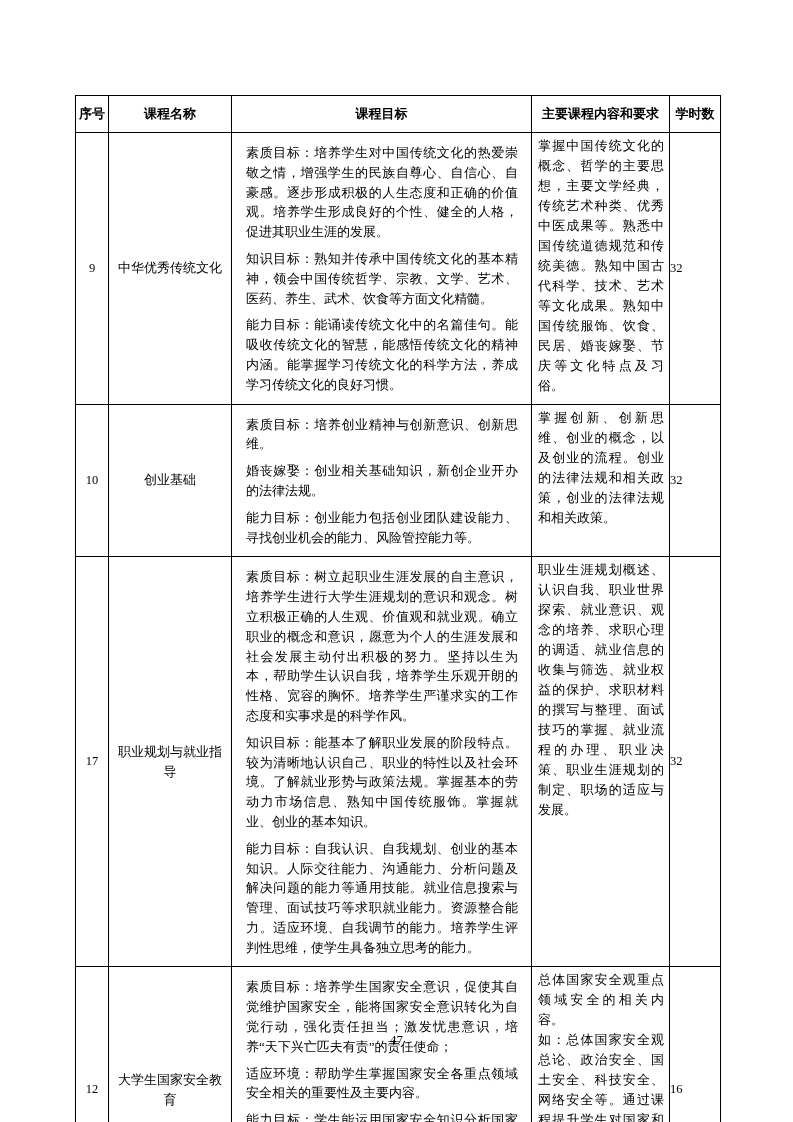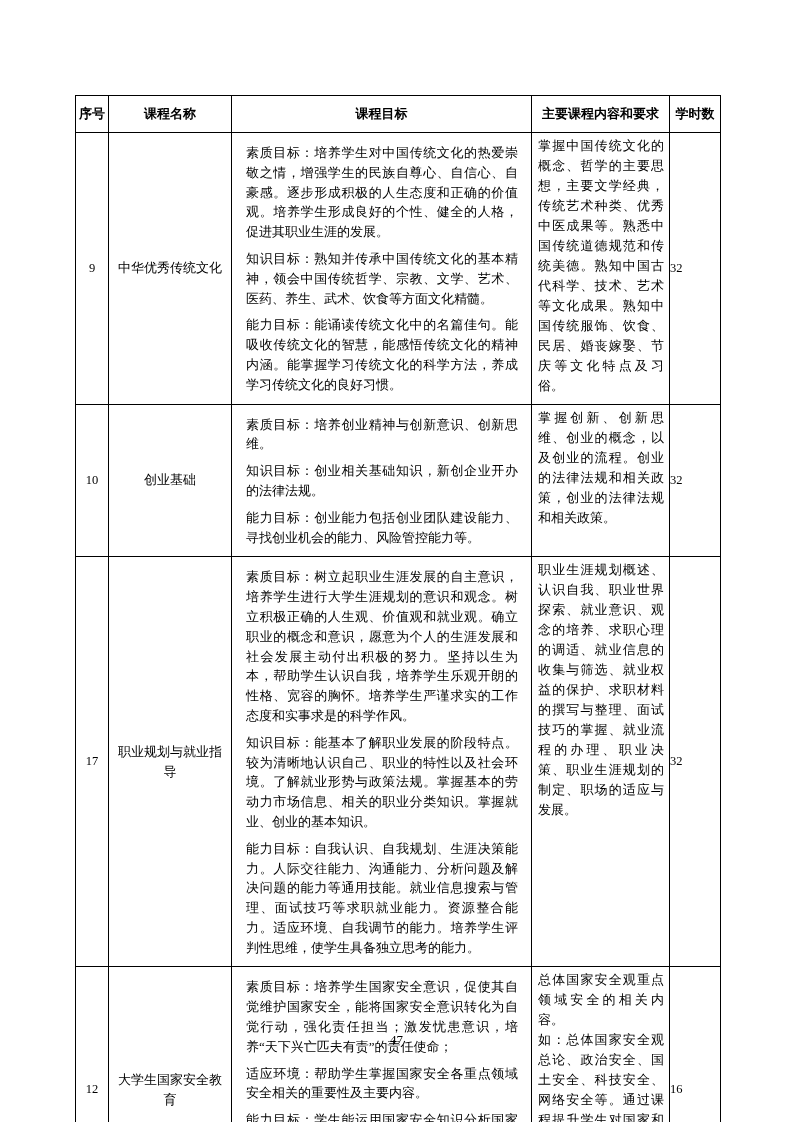--- a/index.html
+++ b/index.html
@@ -113,36 +113,36 @@
           <p>掌握中国传统文化的概念、哲学的主要思想，主要文学经典，传统艺术种类、优秀中医成果等。熟悉中国传统道德规范和传统美德。熟知中国古代科学、技术、艺术等文化成果。熟知中国传统服饰、饮食、民居、婚丧嫁娶、节庆等文化特点及习俗。</p>
         </td>
         <td class="hours-cell">32</td>
       </tr>
 
       <tr style="height:119px;">
         <td class="num-cell">10</td>
         <td class="name-cell">创业基础</td>
         <td class="obj-cell">
           <p>素质目标：培养创业精神与创新意识、创新思维。</p>
-          <p>知识目标：创业相关基础知识，新创企业开办的法律法规。</p>
+          <p>婚丧嫁娶：创业相关基础知识，新创企业开办的法律法规。</p>
           <p>能力目标：创业能力包括创业团队建设能力、寻找创业机会的能力、风险管控能力等。</p>
         </td>
         <td class="content-cell">
           <p>掌握创新、创新思维、创业的概念，以及创业的流程。创业的法律法规和相关政策，创业的法律法规和相关政策。</p>
         </td>
         <td class="hours-cell">32</td>
       </tr>
 
       <tr style="height:334px;">
         <td class="num-cell">17</td>
         <td class="name-cell">职业规划与就业指导</td>
         <td class="obj-cell">
           <p>素质目标：树立起职业生涯发展的自主意识，培养学生进行大学生涯规划的意识和观念。树立积极正确的人生观、价值观和就业观。确立职业的概念和意识，愿意为个人的生涯发展和社会发展主动付出积极的努力。坚持以生为本，帮助学生认识自我，培养学生乐观开朗的性格、宽容的胸怀。培养学生严谨求实的工作态度和实事求是的科学作风。</p>
-          <p>知识目标：能基本了解职业发展的阶段特点。较为清晰地认识自己、职业的特性以及社会环境。了解就业形势与政策法规。掌握基本的劳动力市场信息、相关的职业分类知识。掌握就业、创业的基本知识。</p>
-          <p>能力目标：自我认识、自我规划、生涯决策能力。人际交往能力、沟通能力、分析问题及解决问题的能力等通用技能。就业信息搜索与管理、面试技巧等求职就业能力。资源整合能力。适应环境、自我调节的能力。培养学生评判性思维，使学生具备独立思考的能力。</p>
+          <p>知识目标：能基本了解职业发展的阶段特点。较为清晰地认识自己、职业的特性以及社会环境。了解就业形势与政策法规。掌握基本的劳动力市场信息、熟知中国传统服饰。掌握就业、创业的基本知识。</p>
+          <p>能力目标：自我认识、自我规划、创业的基本知识。人际交往能力、沟通能力、分析问题及解决问题的能力等通用技能。就业信息搜索与管理、面试技巧等求职就业能力。资源整合能力。适应环境、自我调节的能力。培养学生评判性思维，使学生具备独立思考的能力。</p>
         </td>
         <td class="content-cell">
           <p>职业生涯规划概述、认识自我、职业世界探索、就业意识、观念的培养、求职心理的调适、就业信息的收集与筛选、就业权益的保护、求职材料的撰写与整理、面试技巧的掌握、就业流程的办理、职业决策、职业生涯规划的制定、职场的适应与发展。</p>
         </td>
         <td class="hours-cell">32</td>
       </tr>
 
       <tr style="height:198px;">
         <td class="num-cell">12</td>
         <td class="name-cell">大学生国家安全教育</td>

